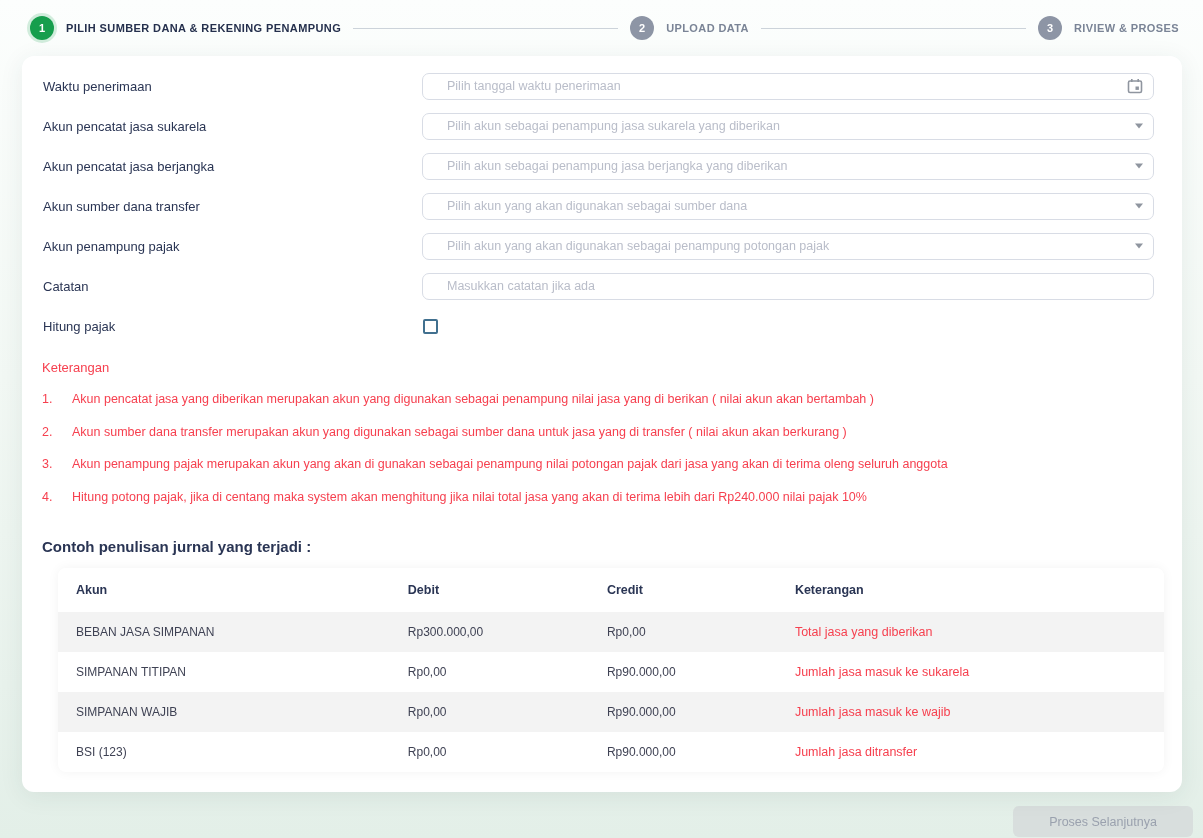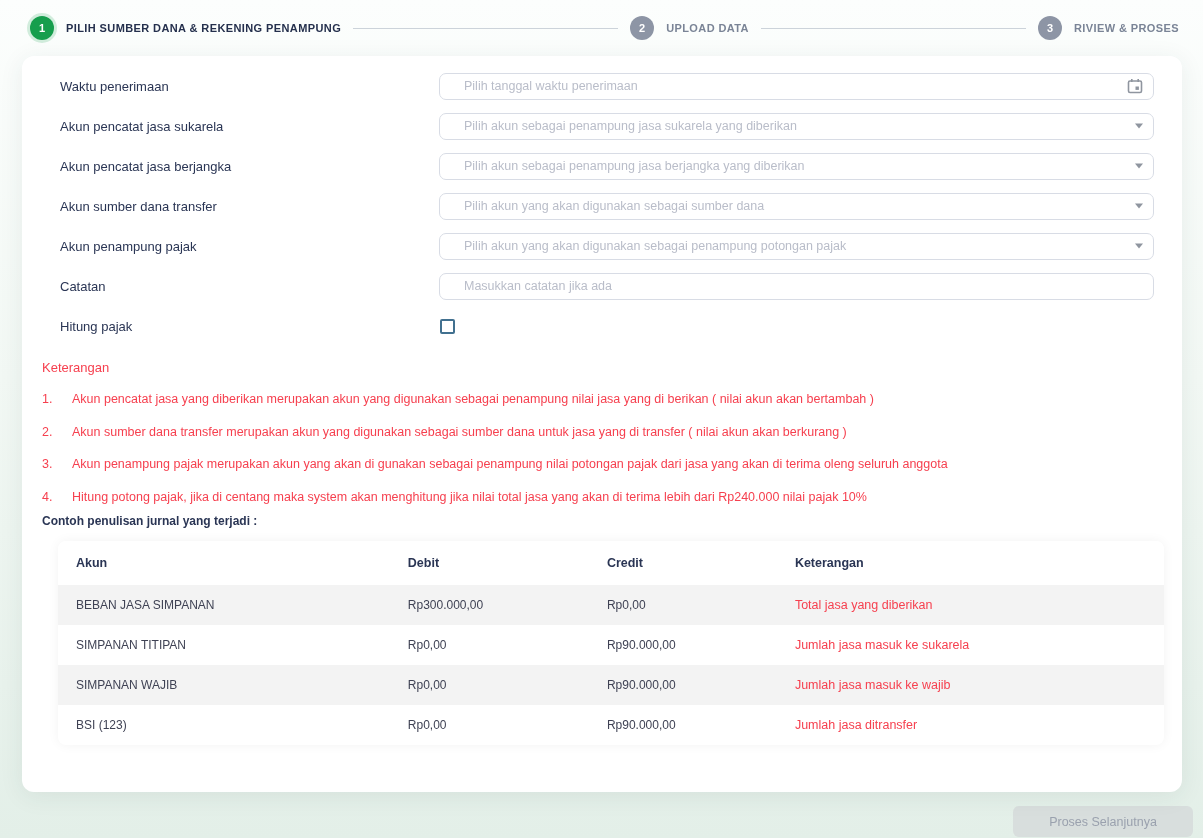--- a/index.html
+++ b/index.html
@@ -20,40 +20,40 @@
   .step-circle{width:24px;height:24px;border-radius:50%;display:flex;align-items:center;justify-content:center;
     color:#fff;font-size:11px;font-weight:700;background:var(--gray-step);flex:0 0 auto;}
   .step.active .step-circle{background:var(--green);box-shadow:0 0 0 3px rgba(22,158,77,.18);}
   .step-label{font-size:11px;font-weight:700;letter-spacing:.4px;color:#7a8496;white-space:nowrap;}
   .step.active .step-label{color:var(--navy);}
   .connector{flex:1 1 auto;height:1px;background:var(--line);}
   
   .card{margin:0 21px 0 22px;height:736px;background:#fff;border-radius:12px;
     box-shadow:0 4px 24px rgba(40,70,60,.08);padding:10px 28px 0 20px;position:relative;overflow:hidden;}
   
-  .form-row{display:flex;align-items:center;height:40px;margin-left:17px;}
+  .form-row{display:flex;align-items:center;height:40px;}
   .form-label{width:380px;font-size:13px;color:#2a3554;flex:0 0 auto;padding-left:1px;}
   .form-control{flex:1 1 auto;position:relative;display:flex;align-items:center;}
   .form-control input[type=text]{
     width:100%;height:27px;border:1px solid var(--border);border-radius:7px;
     padding:0 34px 0 24px;font-size:12.5px;color:#3f4254;background:#fff;outline:none;
     font-family:"Liberation Sans", sans-serif;}
   .form-control input[type=text]::placeholder{color:var(--placeholder);}
   .suffix{position:absolute;right:11px;top:50%;transform:translateY(-50%);display:flex;align-items:center;pointer-events:none;}
   .caret{width:0;height:0;border-left:4.5px solid transparent;border-right:4.5px solid transparent;border-top:5px solid #8f959f;}
   .cal{width:16px;height:16px;}
   .checkbox{appearance:none;-webkit-appearance:none;width:15px;height:15px;border:2.5px solid var(--checkbox-border);
     border-radius:2px;background:#fff;cursor:pointer;margin-left:1px;}
   
   .notes{margin-top:14px;}
   .notes-title{color:var(--red);font-size:13px;}
   .note-item{display:flex;color:var(--red);font-size:12.5px;margin-top:17px;line-height:1.25;}
   .note-num{width:30px;flex:0 0 auto;}
   
-  .journal-title{margin-top:8px;font-size:12px;font-weight:700;color:#2a3554;}
+  .journal-title{margin-top:32px;font-size:15px;font-weight:700;color:#2a3554;}
   .table-wrap{margin:13px -10px 0 16px;border-radius:8px;overflow:hidden;background:#fff;
     box-shadow:0 0 12px rgba(0,0,0,.05);}
   table{width:100%;border-collapse:collapse;table-layout:fixed;}
   th{text-align:left;padding:15px 18px;font-size:12.5px;font-weight:700;color:#2a3554;background:#fff;}
   td{padding:13px 18px;font-size:12px;color:#3f4254;}
   tbody tr:nth-child(odd) td{background:var(--row-gray);}
   td.ket{color:var(--red);font-size:12.5px;}
   
   .footer{display:flex;justify-content:flex-end;padding:14px 10px 0 0;}
   .next-btn{min-width:180px;height:31px;background:var(--btn-bg);color:var(--btn-text);

